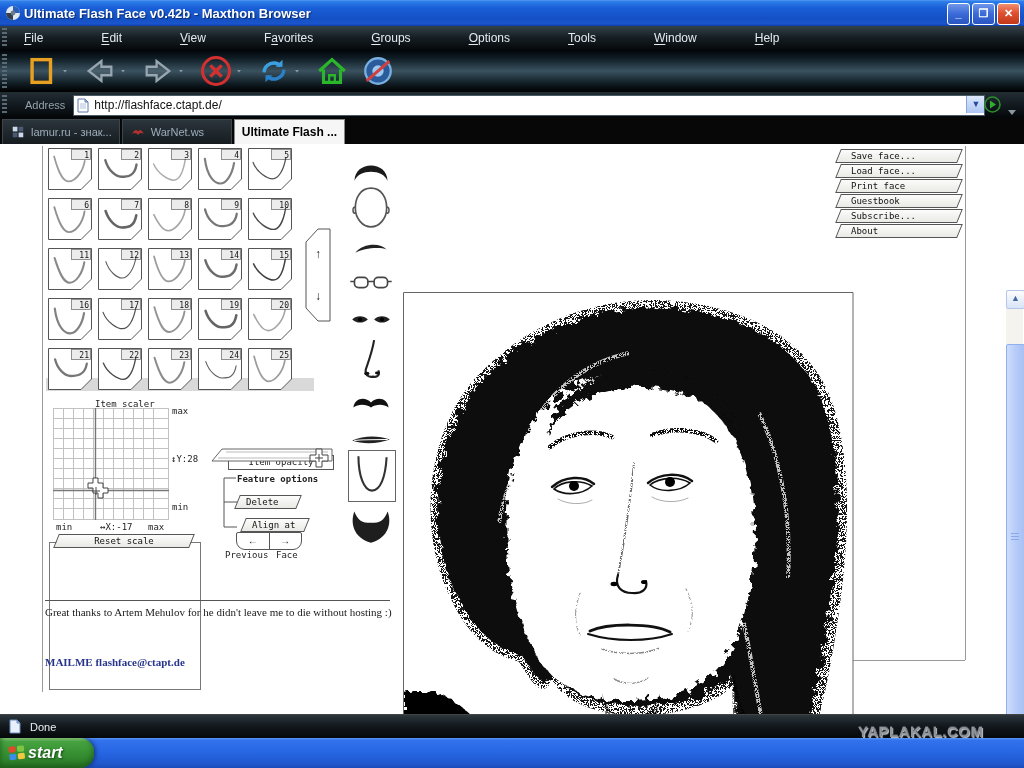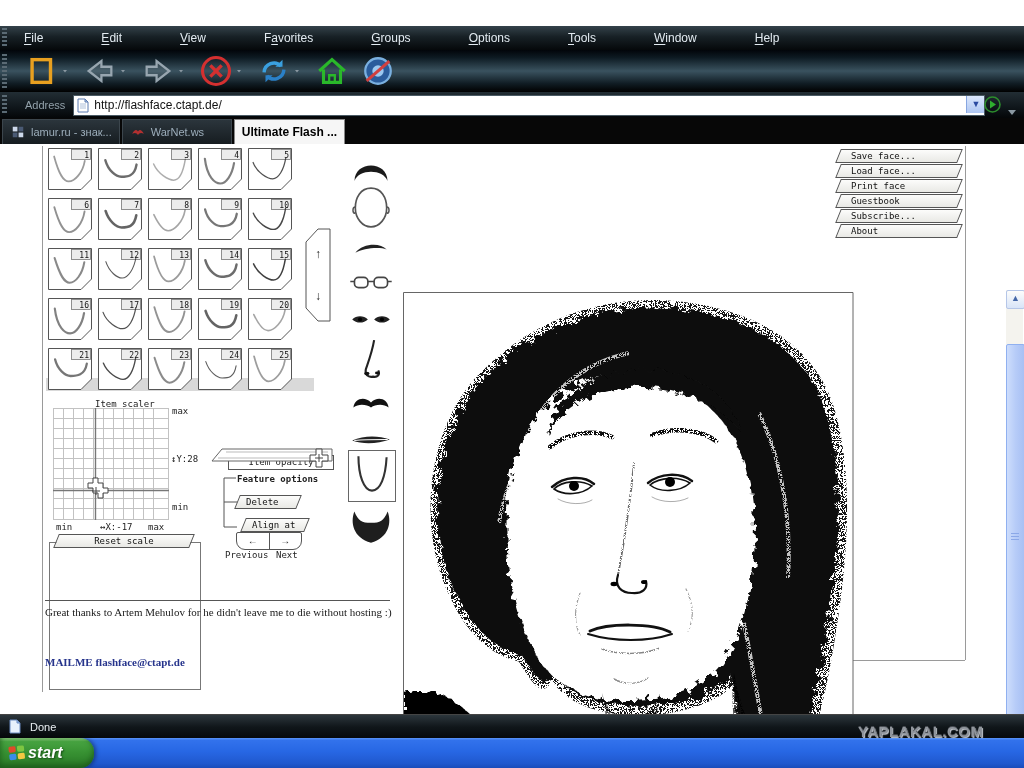--- a/index.html
+++ b/index.html
@@ -124,20 +124,36 @@
   #start-btn .lbl{margin-left:4px;text-shadow:1px 1px 2px #164a14;}
 
   #watermark{left:858px;top:723px;font-size:15px;font-weight:bold;letter-spacing:.5px;
     color:#90959c;text-shadow:0 -1px 0 #4a4f55,1px 1px 1px #c8ccd2;z-index:60;}
 </style>
 </head>
 <body>
 
 <div id="screen">
 
+  <div id="titlebar" class="abs">
+    <span class="abs" style="left:5px;top:5px;width:16px;height:16px;">
+      <svg width="16" height="16" viewBox="0 0 16 16">
+          <circle cx="8" cy="8" r="7" fill="#dfe8f2"></circle>
+          <path d="M8,1 A7,7 0 0 1 15,8 L8,8 Z" fill="#2a5fb8"></path>
+          <path d="M8,15 A7,7 0 0 1 1,8 L8,8 Z" fill="#33404c"></path>
+          <circle cx="8" cy="8" r="2.4" fill="#6a7a88"></circle>
+        </svg>
+    </span>
+    <span class="title" style="margin-left:24px;">Ultimate Flash Face v0.42b - Maxthon Browser</span>
+    <div id="win-controls">
+      <div class="win-btn">_</div>
+      <div class="win-btn">❐</div>
+      <div class="win-btn close">✕</div>
+    </div>
+  </div>
 
   <div id="menubar" class="abs">
     <div class="grip"></div>
     <div id="menu-items" style="display:flex;gap:36px;">
         <div class="menu-item"><u>F</u>ile</div>
         <div class="menu-item"><u>E</u>dit</div>
         <div class="menu-item"><u>V</u>iew</div>
         <div class="menu-item">F<u>a</u>vorites</div>
         <div class="menu-item"><u>G</u>roups</div>
         <div class="menu-item"><u>O</u>ptions</div>
@@ -436,21 +452,21 @@
         <text x="13" y="72" text-anchor="middle" font-size="12" fill="#222">↓</text>
       </svg>
     </div>
 
     <div id="pager-box" class="abs">
       <div>←</div>
       <div class="sep"></div>
       <div>→</div>
     </div>
     <span class="pager-label appfont abs" style="left:225px;">Previous</span>
-    <span class="pager-label appfont abs" style="left:276px;">Next</span>
+    <span class="pager-label appfont abs" style="left:276px;">Face</span>
 
     <div id="scaler-panel" class="abs"></div>
     <span class="applabel abs" style="left:95px;top:255px;">Item scaler</span>
     <div class="abs" style="left:53px;top:264px;">
       <svg width="116" height="112" viewBox="0 0 116 112">
         <g stroke="#c2c2c2" stroke-width="1">
           <path d="M0,.5h116M0,10.5h116M0,20.5h116M0,30.5h116M0,40.5h116M0,50.5h116M0,60.5h116M0,70.5h116M0,80.5h116M0,90.5h116M0,100.5h116M0,111.5h116"></path>
           <path d="M.5,0v112M10.5,0v112M20.5,0v112M30.5,0v112M40.5,0v112M50.5,0v112M60.5,0v112M70.5,0v112M80.5,0v112M90.5,0v112M100.5,0v112M115.5,0v112"></path>
         </g>
         <path d="M42.5,0 V112 M0,82.5 H116" stroke="#777" stroke-width="1.4"></path>

